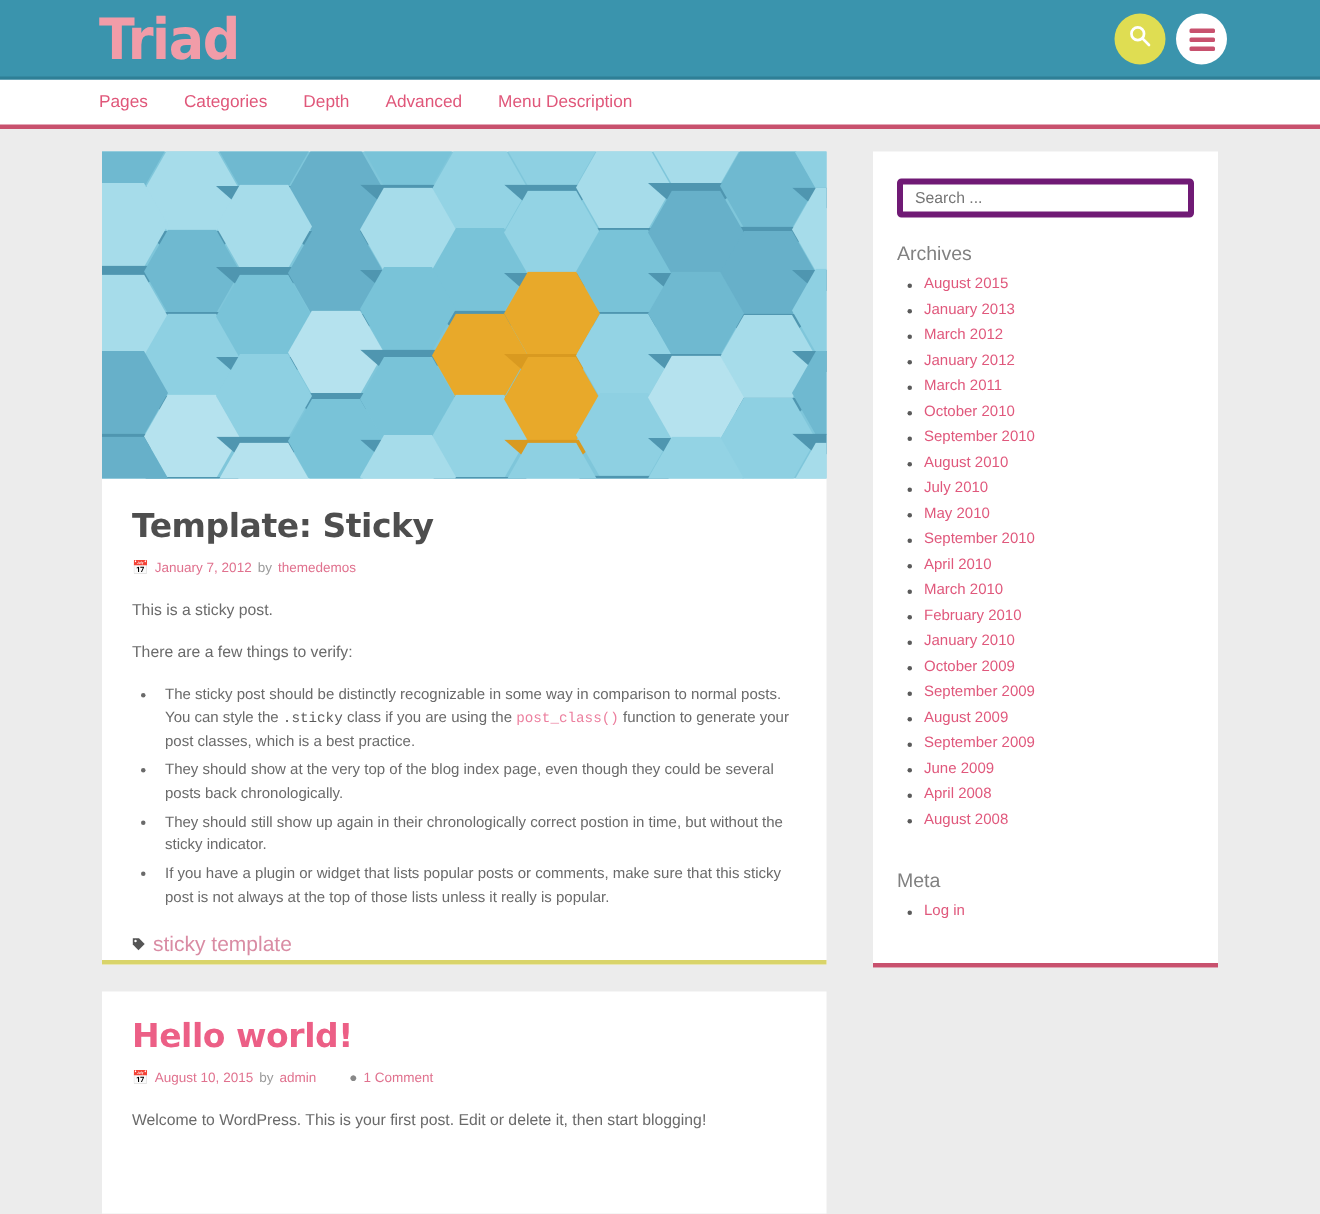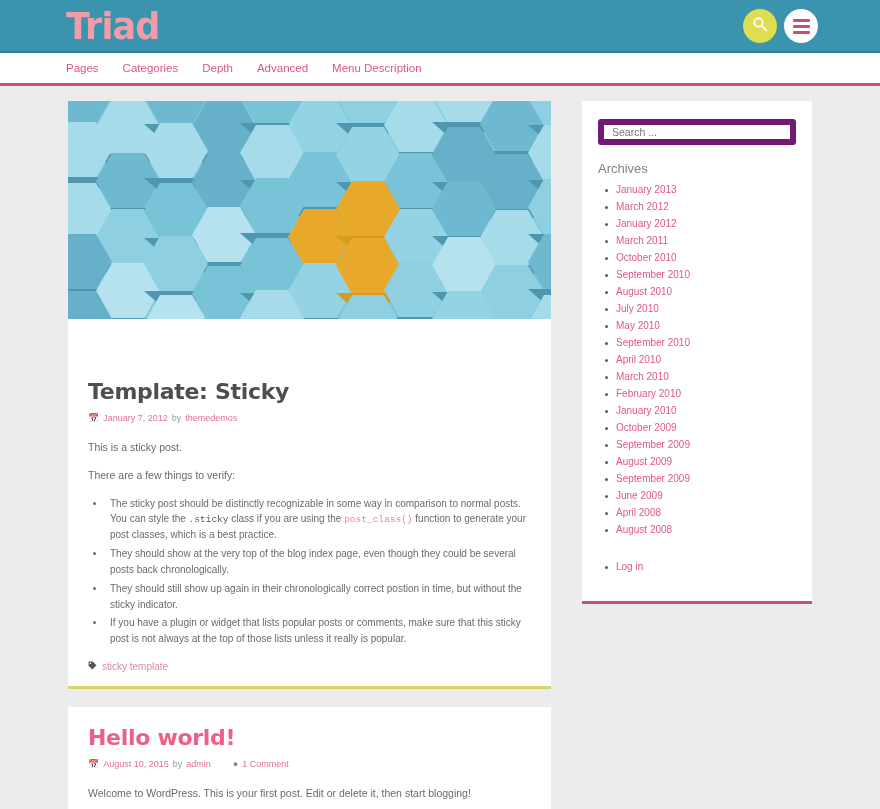--- a/index.html
+++ b/index.html
@@ -105,21 +105,21 @@
     height: 56px;
     clip-path: polygon(25% 0%, 75% 0%, 100% 50%, 75% 100%, 25% 100%, 0% 50%);
   }
   .hex.side {
     position: absolute;
     width: 64px;
     height: 14px;
     clip-path: polygon(0% 0%, 100% 0%, 75% 100%, 25% 100%);
   }
 
-  .post-body { padding: 20px 20px 14px 20px; margin-top: 40px; }
+  .post-body { padding: 20px 20px 3px 20px; }
   .post-title {
     font-size: 22px;
     font-weight: bold;
     color: #4e4e4e;
     font-family: "DejaVu Sans", sans-serif;
     letter-spacing: -0.3px;
     margin-bottom: 9px;
   }
   .post-title.pink { color: #ec5f86; }
   .post-meta {
@@ -154,40 +154,40 @@
   }
   .post-list a.inline-link {
     color: #ec7f9e;
     text-decoration: none;
     font-family: "Liberation Mono", monospace;
     font-size: 9.5px;
     cursor: pointer;
     text-align: center;
   }
   .post-tags {
-    font-size: 10px;
+    font-size: 14px;
     color: #d98ca4;
     display: flex;
     align-items: flex-end;
     gap: 5px;
     margin-top: 14px;
   }
   .post-tags a { color: #d98ca4; text-decoration: none; cursor: pointer; }
   .normal-body { padding: 18px 20px 60px 20px; }
 
   
   .sidebar-card {
     background: #ffffff;
     padding: 18px 16px 22px 16px;
     border-bottom: 3px solid #c8516e;
   }
   .search-input {
     width: 100%;
     height: 26px;
-    border: 6px solid #701a75;
+    border: 4px solid #701a75;
     border-radius: 3px;
     padding: 0 8px;
     font-size: 10.5px;
     color: #888;
     font-family: "Liberation Sans", sans-serif;
     outline: none;
     background: #fff;
     margin-bottom: 16px;
   }
   .widget-title {
@@ -400,20 +400,21 @@
     </article>
 
   </main>
 
   <aside class="sidebar-col">
     <div class="sidebar-card">
       <input class="search-input" type="text" placeholder="Search ..." style="">
 
       <h3 class="widget-title">Archives</h3>
       <ul class="widget-list" id="archives-list">
+          <li><a>August 2015</a></li>
           <li><a>January 2013</a></li>
           <li><a>March 2012</a></li>
           <li><a>January 2012</a></li>
           <li><a>March 2011</a></li>
           <li><a>October 2010</a></li>
           <li><a>September 2010</a></li>
           <li><a>August 2010</a></li>
           <li><a>July 2010</a></li>
           <li><a>May 2010</a></li>
           <li><a>September 2010</a></li>
@@ -423,19 +424,20 @@
           <li><a>January 2010</a></li>
           <li><a>October 2009</a></li>
           <li><a>September 2009</a></li>
           <li><a>August 2009</a></li>
           <li><a>September 2009</a></li>
           <li><a>June 2009</a></li>
           <li><a>April 2008</a></li>
           <li><a>August 2008</a></li>
         </ul>
 
+      <h3 class="widget-title">Meta</h3>
       <ul class="widget-list meta" id="meta-list">
           <li><a>Log in</a></li>
         </ul>
     </div>
   </aside>
 
 </div>
 
 </body></html>

